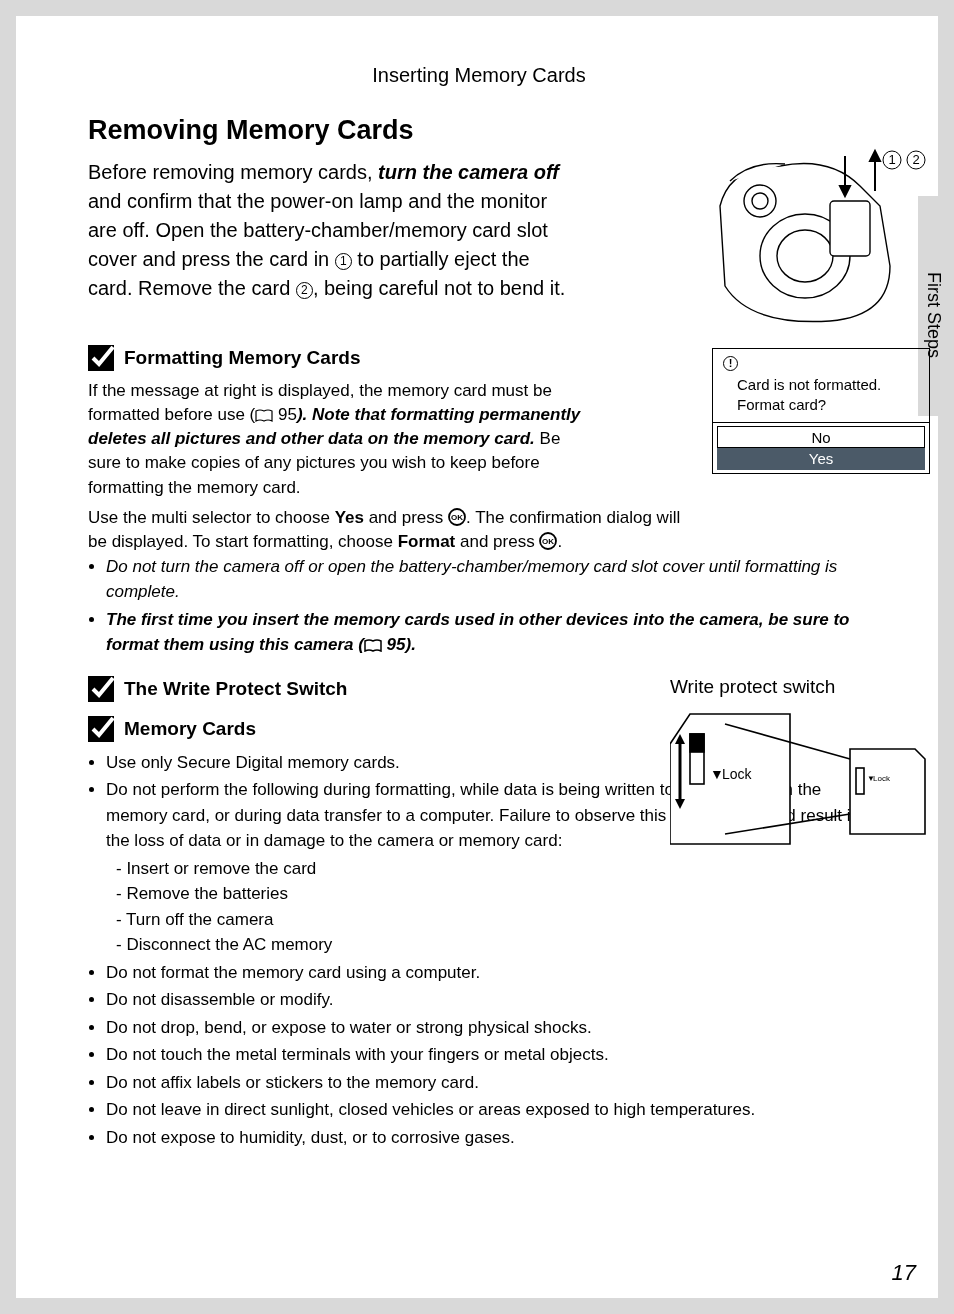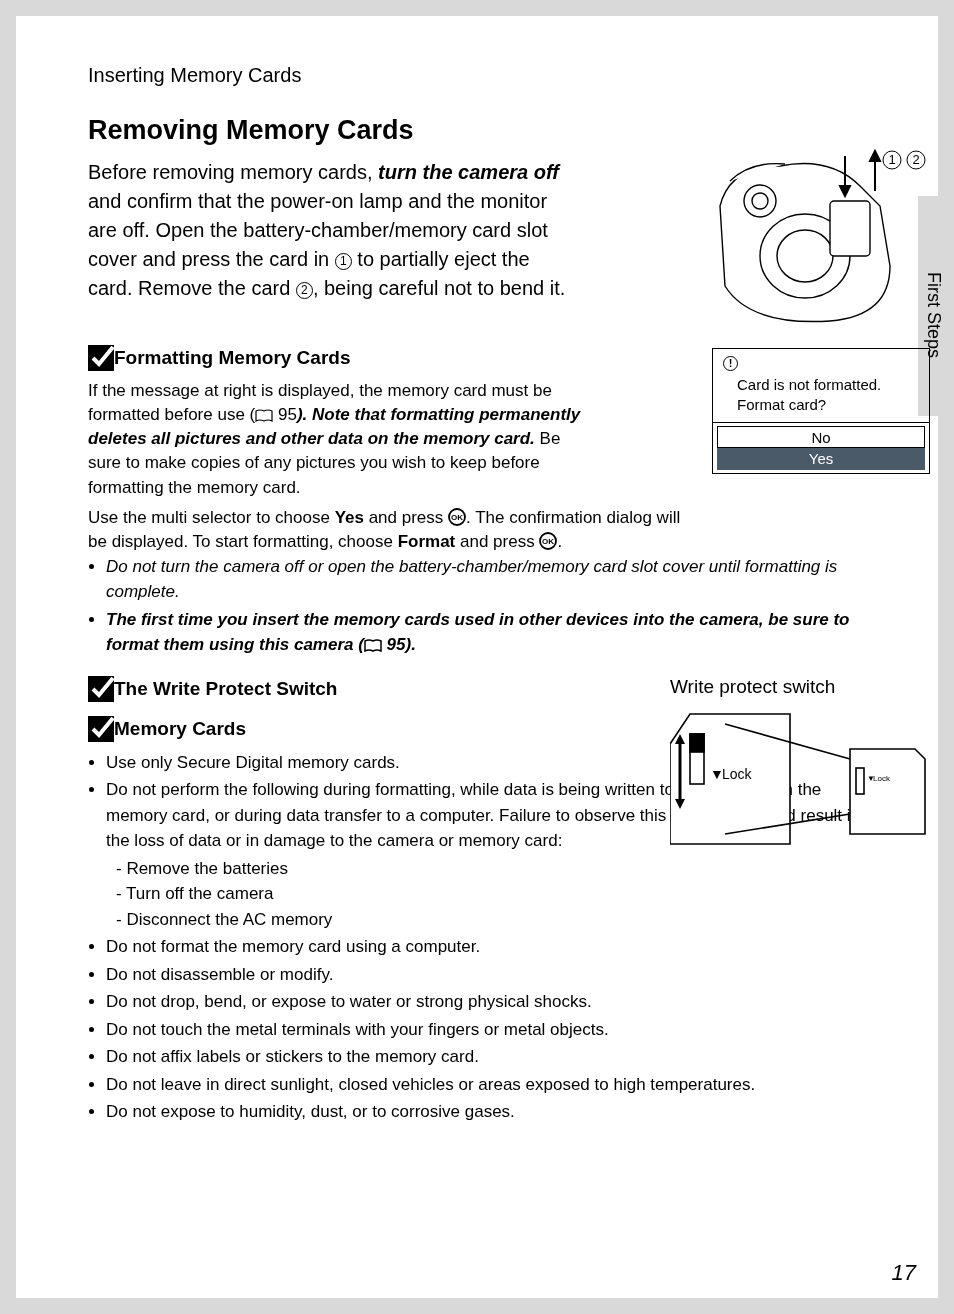--- a/index.html
+++ b/index.html
@@ -1,30 +1,30 @@
 <!DOCTYPE html>
 <html><head>
 <meta charset="utf-8">
 <style>
   * { box-sizing: border-box; margin: 0; padding: 0; }
   html,body { width: 954px; background:#d9d9d9; font-family: "Segoe UI", "Helvetica Neue", Arial, sans-serif; color:#000; }
   .page { position:relative; width:954px; height:1314px; background:#d9d9d9; }
   .sheet { position:absolute; left:16px; top:16px; width:922px; height:1282px; background:#fff; }
   .content { position:absolute; left:72px; top:48px; width:790px; }
-  .header-right { text-align:left; font-size:20px; margin-bottom:28px; padding-right:8px; }
+  .header-right { text-align:center; font-size:20px; margin-bottom:28px; padding-right:8px; }
   h1 { font-weight:bold; font-size:27px; margin-bottom:12px; }
   .intro { font-size:20px; line-height:1.45; width:490px; }
   .intro .bi { font-weight:bold; font-style:italic; }
   .circ { display:inline-block; border:1.2px solid #000; border-radius:50%; width:17px; height:17px; line-height:15px; text-align:center; font-size:12px; vertical-align:1px; }
   .camera-ill { position:absolute; right:8px; top:130px; width:220px; }
   .camera-svg { width:220px; height:190px; }
   .side-tab { position:absolute; right:-16px; top:180px; width:36px; height:220px; background:#d9d9d9; }
   .side-label { position:absolute; right:-6px; top:256px; font-size:18px; writing-mode:vertical-rl; }
   .sect { margin-top:26px; }
-  .sect-h { display:flex; align-items:center; margin-bottom:8px; }
+  .sect-h { display:flex; align-items:center; gap:10px; margin-bottom:8px; }
   .check-icon { width:26px; height:26px; }
   .sect-title { font-weight:bold; font-size:19px; }
   .body-sm { font-size:17px; line-height:1.42; }
   .body-sm .bi { font-weight:bold; font-style:italic; }
   .body-sm .b { font-weight:bold; }
   .book-icon { display:inline-block; vertical-align:-2px; }
   .ok-icon { display:inline-block; vertical-align:-3px; }
   .bullets { padding-left:18px; font-size:17px; line-height:1.5; }
   .bullets > li { list-style:disc; margin-bottom:2px; }
   .bullets li.it { font-style:italic; }
@@ -110,20 +110,21 @@
               <rect x="0" y="0" width="26" height="26" fill="#000"></rect>
               <path d="M5 13 L11 19 L25 2" stroke="#fff" stroke-width="4" fill="none"></path>
             </svg>
           <span class="sect-title">Memory Cards</span>
         </div>
         <ul class="bullets">
           <li>Use only Secure Digital memory cards.</li>
           <li>
             <span>Do not perform the following during formatting, while data is being written to or deleted from the memory card, or during data transfer to a computer. Failure to observe this precaution could result in the loss of data or in damage to the camera or memory card:</span>
             <ul class="sublist">
+              <li>Insert or remove the card</li>
               <li>Remove the batteries</li>
               <li>Turn off the camera</li>
               <li>Disconnect the AC memory</li>
             </ul>
           </li>
           <li>Do not format the memory card using a computer.</li>
           <li>Do not disassemble or modify.</li>
           <li>Do not drop, bend, or expose to water or strong physical shocks.</li>
           <li>Do not touch the metal terminals with your fingers or metal objects.</li>
           <li>Do not affix labels or stickers to the memory card.</li>

